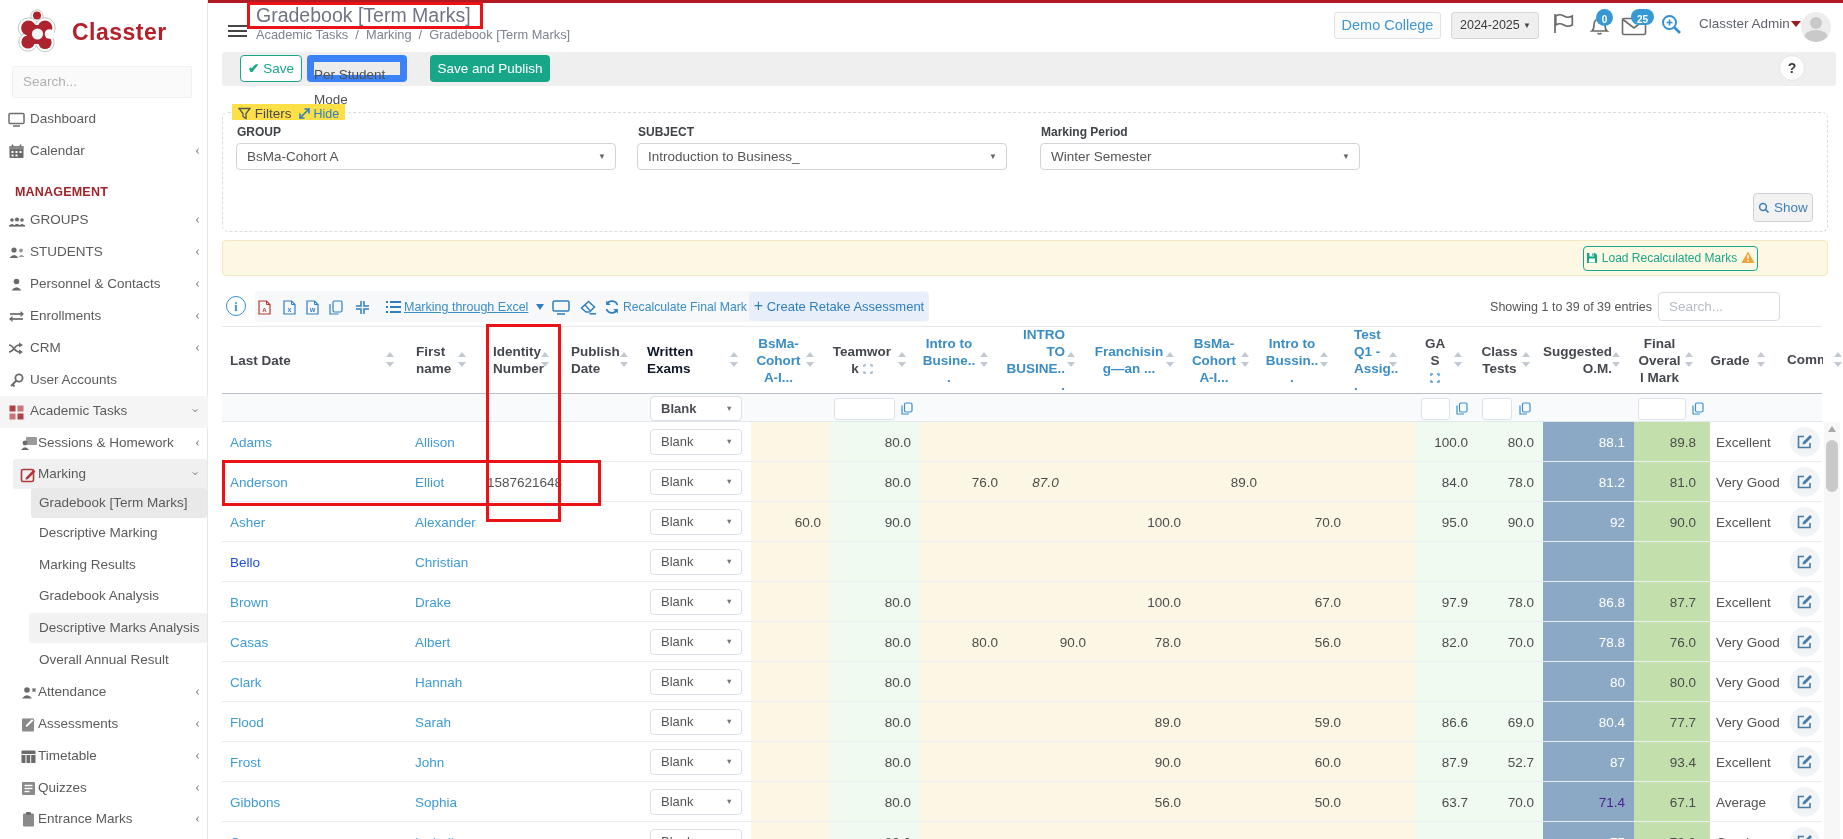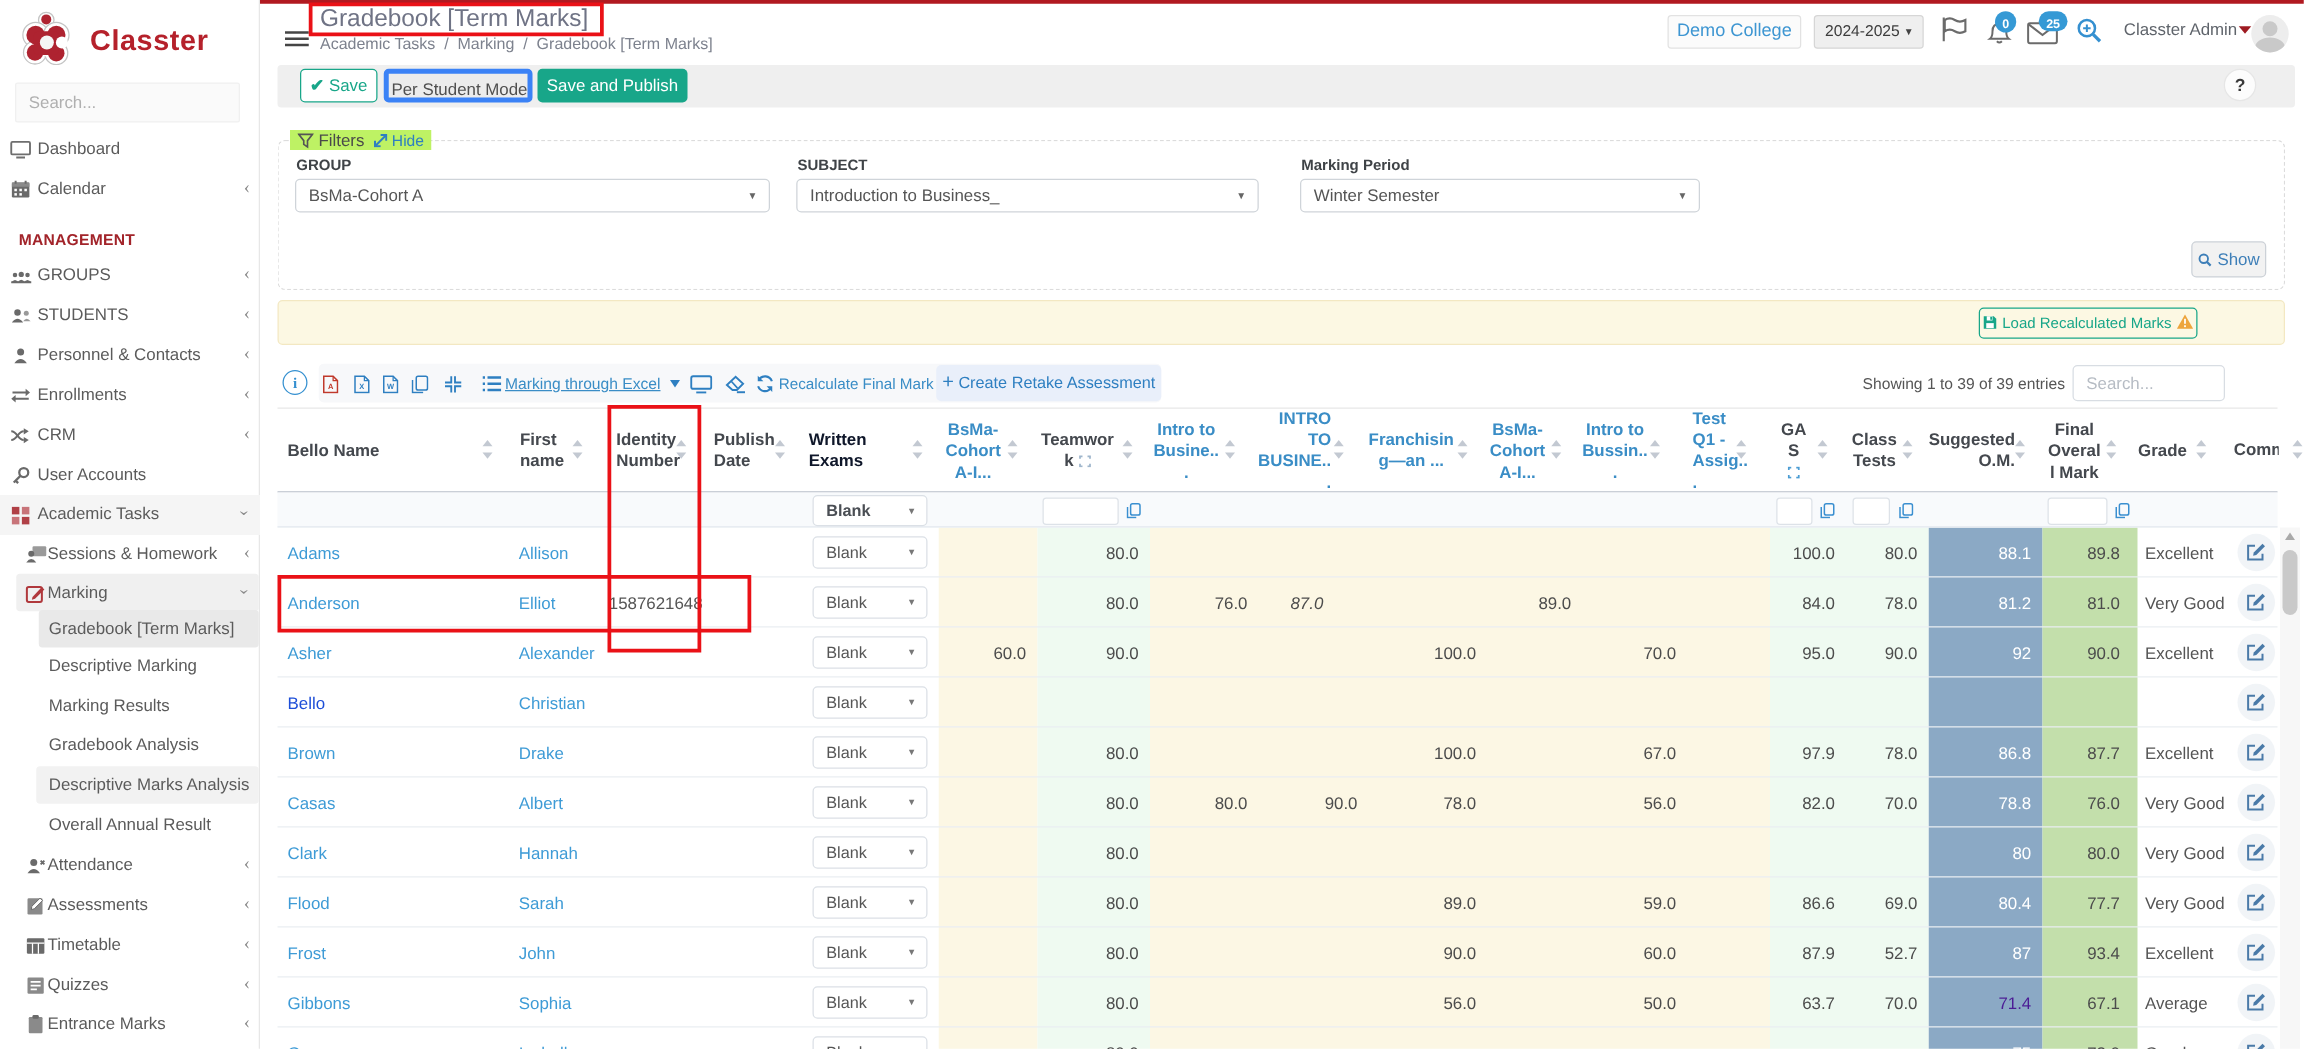--- a/index.html
+++ b/index.html
@@ -235,25 +235,25 @@
       <line x1="9.5" y1="6.5" x2="9.5" y2="12.5" stroke="#3590d0" stroke-width="1.6"></line>
     </svg>
 <div class="abs" style="left:1699px;top:16px;font-size:13.5px;color:#5f646b;">Classter Admin</div>
 <div class="abs" style="left:1791px;top:21px;width:0;height:0;border-left:5px solid transparent;border-right:5px solid transparent;border-top:6.5px solid #9e1b22;"></div>
 <div class="abs" style="left:1801px;top:12px;width:30px;height:30px;border-radius:50%;background:#ededed;overflow:hidden;">
       <div style="position:absolute;left:9px;top:5px;width:12px;height:12px;border-radius:50%;background:#c9c9c9;"></div>
       <div style="position:absolute;left:3px;top:18px;width:24px;height:16px;border-radius:50%;background:#c9c9c9;"></div>
     </div>
 <div class="abs" style="left:222px;top:52px;width:1614px;height:34px;background:#efefef;border-radius:3px;"></div>
 <div class="abs" style="left:240px;top:55px;width:62px;height:27px;background:#fff;border:1px solid #18a689;border-radius:4px;text-align:center;"><span style="color:#18a689;font-size:13.5px;line-height:25px;"><b>✔</b> Save</span></div>
-<div class="abs" style="left:307px;top:55px;width:119px;height:27px;background:#ececec;border:4px solid #3b82f6;border-radius:4px;text-align:right;"><span style="color:#4f4f4f;font-size:13.5px;line-height:25px;">Per Student Mode</span></div>
+<div class="abs" style="left:307px;top:55px;width:100px;height:27px;background:#ececec;border:7px solid #3b82f6;border-radius:4px;text-align:left;"><span style="color:#4f4f4f;font-size:13.5px;line-height:25px;">Per Student Mode</span></div>
 <div class="abs" style="left:430px;top:55px;width:120px;height:27px;background:#18a689;border-radius:4px;text-align:center;"><span style="color:#fff;font-size:13.5px;line-height:27px;">Save and Publish</span></div>
 <div class="abs" style="left:1779px;top:55px;width:26px;height:26px;background:#fcfcfc;border:1px solid #e6e6e6;border-radius:50%;text-align:center;"><span style="color:#3a3a3a;font-size:14px;font-weight:bold;line-height:24px;">?</span></div>
 <div class="abs" style="left:222px;top:112px;width:1606px;height:120px;border:1px dashed #dcdcdc;border-radius:6px;"></div>
-<div class="abs" style="left:232px;top:104px;background:#bef264;padding:0 6px;height:16px;"><svg width="13" height="13" viewBox="0 0 13 13" style="vertical-align:-2px;">
+<div class="abs" style="left:232px;top:104px;background:#fde047;padding:0 6px;height:16px;"><svg width="13" height="13" viewBox="0 0 13 13" style="vertical-align:-2px;">
         <path d="M1 1.5 L12 1.5 L8 6.5 L8 11.5 L5 9.5 L5 6.5 z" fill="none" stroke="#555" stroke-width="1.3"></path>
       </svg><span style="font-size:13.5px;color:#4a4a4a;">&nbsp;Filters&nbsp;&nbsp;</span><svg width="11" height="11" viewBox="0 0 11 11" style="vertical-align:-1px;">
         <g stroke="#2e7fc1" stroke-width="1.6">
           <line x1="1" y1="10" x2="10" y2="1"></line>
           <path d="M1 5.5 L1 10 L5.5 10" fill="none"></path>
           <path d="M10 5.5 L10 1 L5.5 1" fill="none"></path>
         </g>
       </svg><span style="font-size:12.5px;color:#2e7fc1;">&nbsp;Hide</span></div>
 <div class="abs" style="left:237px;top:125px;font-size:12px;font-weight:bold;color:#3f4347;">GROUP</div>
     <div class="abs" style="left:236px;top:143px;width:380px;height:27px;background:#fff;border:1px solid #cfd4d9;border-radius:4px;"><span style="font-size:13.5px;color:#555;line-height:25px;margin-left:10px;">BsMa-Cohort A</span><span style="position:absolute;right:9px;top:0;color:#666;font-size:8px;line-height:25px;">▼</span></div>
@@ -338,21 +338,21 @@
 <div class="abs" style="left:749px;top:292px;width:180px;height:29px;background:#e9effa;border-radius:4px;text-align:center;white-space:nowrap;"><span style="color:#2e7fc1;font-size:16px;line-height:27px;">+</span><span style="color:#2e7fc1;font-size:13px;line-height:27px;"> Create Retake Assessment</span></div>
 <div class="abs" style="left:1452px;top:300px;width:200px;text-align:right;font-size:12.5px;color:#555;white-space:nowrap;">Showing 1 to 39 of 39 entries</div>
 <div class="abs" style="left:1658px;top:292px;width:122px;height:29px;background:#fff;border:1px solid #d8dde3;border-radius:4px;"><span style="font-size:13.5px;color:#b6bcc4;line-height:27px;margin-left:10px;">Search...</span></div>
 <div class="abs" style="left:222px;top:326px;width:1600px;height:1px;background:#e8e8e8;"></div>
 <div class="abs" style="left:751px;top:422px;width:79px;height:417px;background:#fcf7e4;"></div>
 <div class="abs" style="left:830px;top:422px;width:90px;height:417px;background:#effaf1;"></div>
 <div class="abs" style="left:920px;top:422px;width:496px;height:417px;background:#fcf7e4;"></div>
 <div class="abs" style="left:1416px;top:422px;width:127px;height:417px;background:#effaf1;"></div>
 <div class="abs" style="left:1543px;top:422px;width:91px;height:417px;background:#8ba9c5;"></div>
 <div class="abs" style="left:1634px;top:422px;width:76px;height:417px;background:#c3dfab;"></div>
-<div class="abs" style="left:230px;top:351.5px;width:160px;font-size:13.5px;font-weight:bold;color:#44484e;text-align:left;line-height:17px;">Bello Name</div>
+<div class="abs" style="left:230px;top:351.5px;width:160px;font-size:13.5px;font-weight:bold;color:#44484e;text-align:left;line-height:17px;">Last Date</div>
     <div class="abs" style="left:386px;top:352px;width:0;height:0;border-left:4px solid transparent;border-right:4px solid transparent;border-bottom:5px solid #c3c9d2;"></div>
     <div class="abs" style="left:386px;top:362px;width:0;height:0;border-left:4px solid transparent;border-right:4px solid transparent;border-top:5px solid #c3c9d2;"></div>
     <div class="abs" style="left:416px;top:343.0px;width:45px;font-size:13.5px;font-weight:bold;color:#44484e;text-align:left;line-height:17px;">First<br>name</div>
     <div class="abs" style="left:458px;top:352px;width:0;height:0;border-left:4px solid transparent;border-right:4px solid transparent;border-bottom:5px solid #c3c9d2;"></div>
     <div class="abs" style="left:458px;top:362px;width:0;height:0;border-left:4px solid transparent;border-right:4px solid transparent;border-top:5px solid #c3c9d2;"></div>
     <div class="abs" style="left:493px;top:343.0px;width:55px;font-size:13.5px;font-weight:bold;color:#44484e;text-align:left;line-height:17px;">Identity<br>Number</div>
     <div class="abs" style="left:541px;top:352px;width:0;height:0;border-left:4px solid transparent;border-right:4px solid transparent;border-bottom:5px solid #c3c9d2;"></div>
     <div class="abs" style="left:541px;top:362px;width:0;height:0;border-left:4px solid transparent;border-right:4px solid transparent;border-top:5px solid #c3c9d2;"></div>
     <div class="abs" style="left:571px;top:343.0px;width:52px;font-size:13.5px;font-weight:bold;color:#44484e;text-align:left;line-height:17px;">Publish<br>Date</div>
     <div class="abs" style="left:620px;top:352px;width:0;height:0;border-left:4px solid transparent;border-right:4px solid transparent;border-bottom:5px solid #c3c9d2;"></div>

